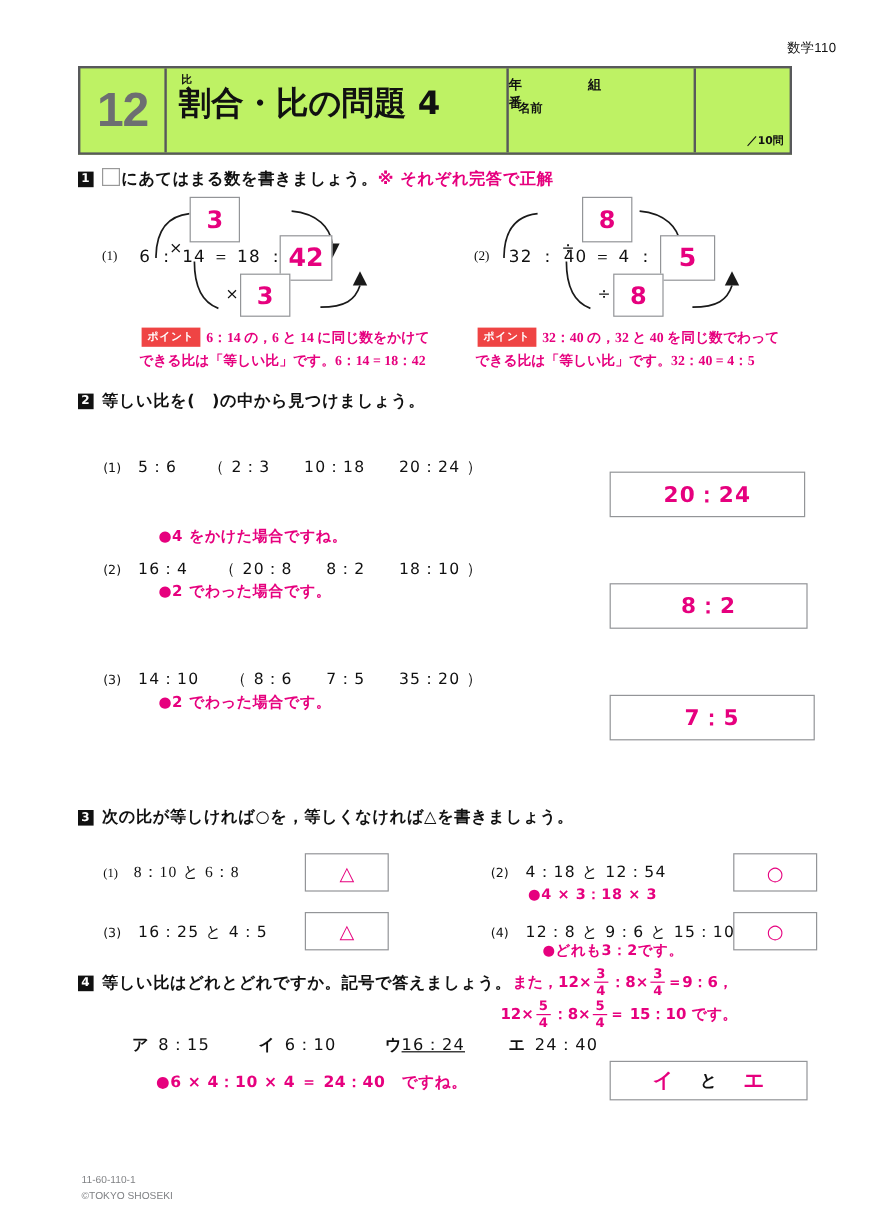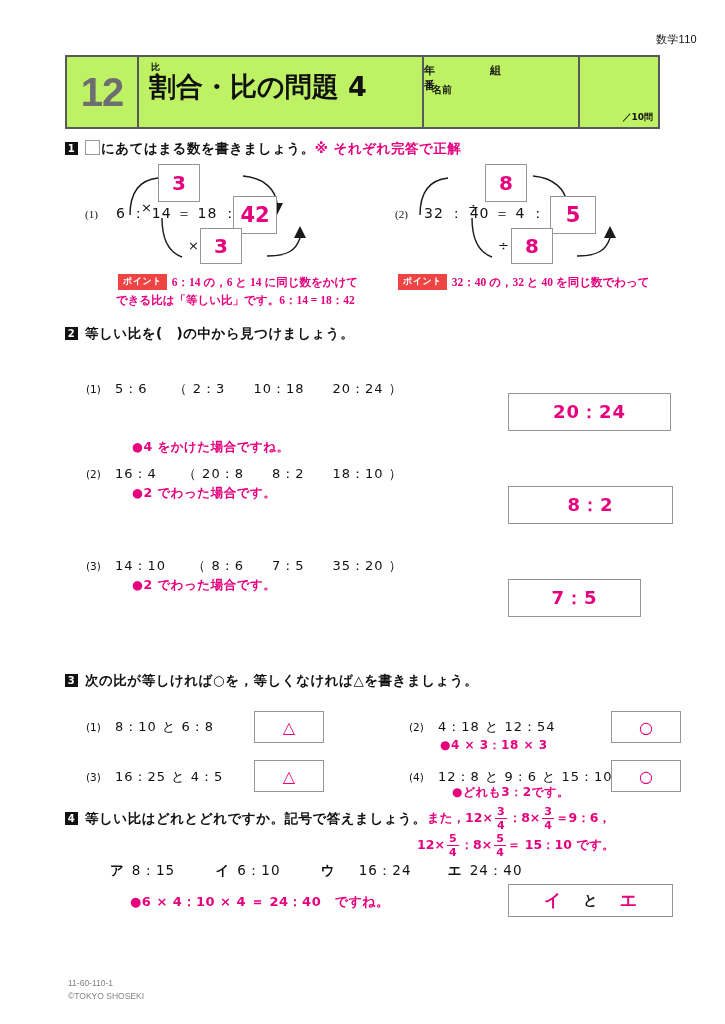--- a/index.html
+++ b/index.html
@@ -221,20 +221,21 @@
   <svg class="arrow" style="left:470px; top:218px;" width="155" height="48">
     <path d="M2,0 C2,20 8,34 22,39" fill="none" stroke="#1a1a1a" stroke-width="1.4"></path>
     <path d="M107,38 C128,38 136,32 140,20" fill="none" stroke="#1a1a1a" stroke-width="1.4"></path>
     <polygon points="134,20 146,20 140,8" fill="#1a1a1a"></polygon>
   </svg>
   <div class="expr" style="position:absolute; left:498px; top:238px; font-size:13px;">÷</div>
   <div class="sq" style="left:511px; top:228px; width:42px; height:36px; font-size:20px;">8</div>
 
   <div class="pointrow" style="left:398px; top:272px; width:290px;">
     <span class="ptag">ポイント</span><span class="ptext">32：40 の，32 と 40 を同じ数でわって</span>
+    <span class="ptext2" style="margin-left:-2px;">できる比は「等しい比」です。32：40 = 4：5</span>
   </div>
 
   <div class="qhead" style="left:65px; top:325px;">
     <span class="qnum">2</span><span>等しい比を(　)の中から見つけましょう。</span>
   </div>
 
   <div class="q2line" style="left:86px; top:380px;">
     <span class="idx">(1)</span>
     <span style="margin-left:10px; letter-spacing:1px;">5：6</span>
     <span style="margin-left:22px; letter-spacing:1px;">（ 2：3　　10：18　　20：24 ）</span>
@@ -249,27 +250,27 @@
   </div>
   <div class="hint" style="left:132px; top:485px;">●2 でわった場合です。</div>
   <div class="ansbox" style="left:508px; top:486px; width:165px; height:38px; font-size:18px; letter-spacing:1px;">8：2</div>
 
   <div class="q2line" style="left:86px; top:557px;">
     <span class="idx">(3)</span>
     <span style="margin-left:10px; letter-spacing:1px;">14：10</span>
     <span style="margin-left:22px; letter-spacing:1px;">（ 8：6　　7：5　　35：20 ）</span>
   </div>
   <div class="hint" style="left:132px; top:577px;">●2 でわった場合です。</div>
-  <div class="ansbox" style="left:508px; top:579px; width:133px; height:38px; font-size:18px; letter-spacing:1px;">7：5</div>
+  <div class="ansbox" style="left:508px; top:579px; width:171px; height:38px; font-size:18px; letter-spacing:1px;">7：5</div>
 
   <div class="qhead" style="left:65px; top:672px;">
     <span class="qnum">3</span><span>次の比が等しければ○を，等しくなければ△を書きましょう。</span>
   </div>
 
-  <div class="q2line" style="left:86px; top:718px;">
+  <div class="q2line" style="left:86px; top:718px;font-family:Liberation Serif, serif;">
     <span class="idx">(1)</span>
     <span style="margin-left:10px; letter-spacing:1px;">8：10 と 6：8</span>
   </div>
   <div class="ansbox" style="left:254px; top:711px; width:70px; height:32px; font-size:16px;">△</div>
 
   <div class="q2line" style="left:409px; top:718px;">
     <span class="idx">(2)</span>
     <span style="margin-left:10px; letter-spacing:1px;">4：18 と 12：54</span>
   </div>
   <div class="hint" style="left:440px; top:737px; font-size:12px;">●4 × 3：18 × 3</div>
@@ -299,21 +300,21 @@
     </div>
     <div style="margin-top:2px; margin-left:-10px;">
       <span>12×</span><span class="frac"><span class="n">5</span><span class="bar"></span><span class="d">4</span></span><span>：8×</span><span class="frac"><span class="n">5</span><span class="bar"></span><span class="d">4</span></span><span>＝ 15：10 です。</span>
     </div>
   </div>
 
   <div style="position:absolute; left:110px; top:862px; white-space:nowrap;
               font-family:'DejaVu Sans','Liberation Sans',sans-serif; font-size:13.5px; color:#111;">
     <span style="font-weight:bold;">ア</span><span style="margin-left:8px; letter-spacing:1px;">8：15</span>
     <span style="margin-left:36px; font-weight:bold;">イ</span><span style="margin-left:8px; letter-spacing:1px;">6：10</span>
-    <span style="margin-left:36px; font-weight:bold;">ウ</span><span style="margin-left:24px; letter-spacing:1px;">16：24</span>
+    <span style="margin-left:36px; font-weight:bold;">ウ</span><span style="margin-left:0; letter-spacing:1px;text-decoration:underline;">16：24</span>
     <span style="margin-left:32px; font-weight:bold;">エ</span><span style="margin-left:8px; letter-spacing:1px;">24：40</span>
   </div>
 
   <div class="hint" style="left:130px; top:893px; font-size:13px;">●6 × 4：10 × 4 ＝ 24：40　ですね。</div>
 
   <div class="ansbox" style="left:508px; top:884px; width:165px; height:33px;">
     <span style="font-size:17px;">イ</span>
     <span style="color:#111; font-size:14px; margin:0 22px;">と</span>
     <span style="font-size:17px;">エ</span>
   </div>

